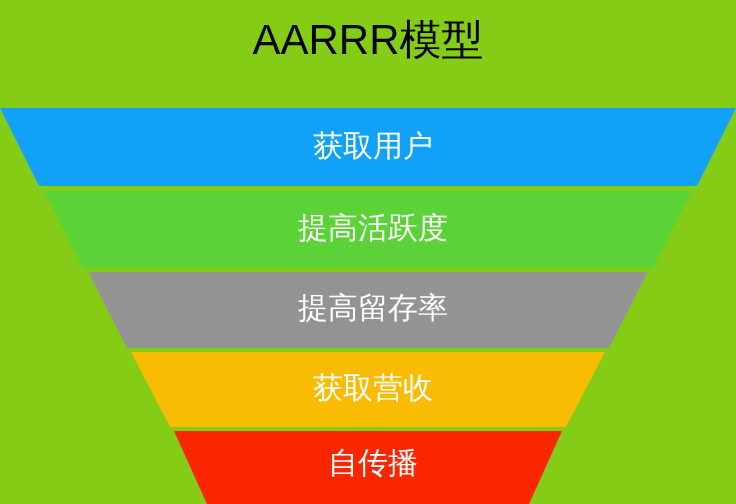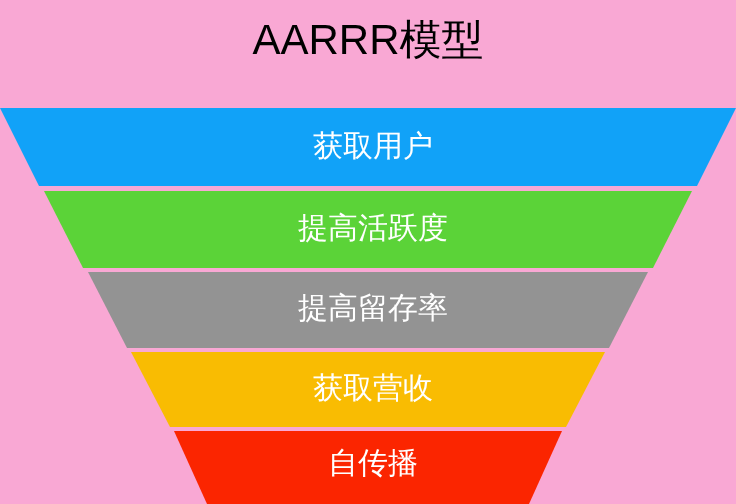--- a/index.html
+++ b/index.html
@@ -47,21 +47,21 @@
     font-size: 30px;
     fill: #ffffff;
     text-anchor: middle;
     dominant-baseline: middle;
     font-weight: 400;
   }
 </style>
 </head>
 <body>
 
-<div id="chart-root" style="background: #f9a8d4;">
+<div id="chart-root" style="background: #84cc16;">
 
   <div id="chart-title" style="color: rgb(0, 0, 0);">AARRR模型</div>
 
   <svg id="funnel-svg" viewBox="0 0 736 504">
 
     <polygon points="0,108 736,108 697,186 39,186" fill="#11a2f8"></polygon>
     <text class="funnel-label" x="373" y="148">获取用户</text>
 
     <polygon points="44,191 692,191 653,268 83,268" fill="#5bd338"></polygon>
     <text class="funnel-label" x="373" y="230">提高活跃度</text>

